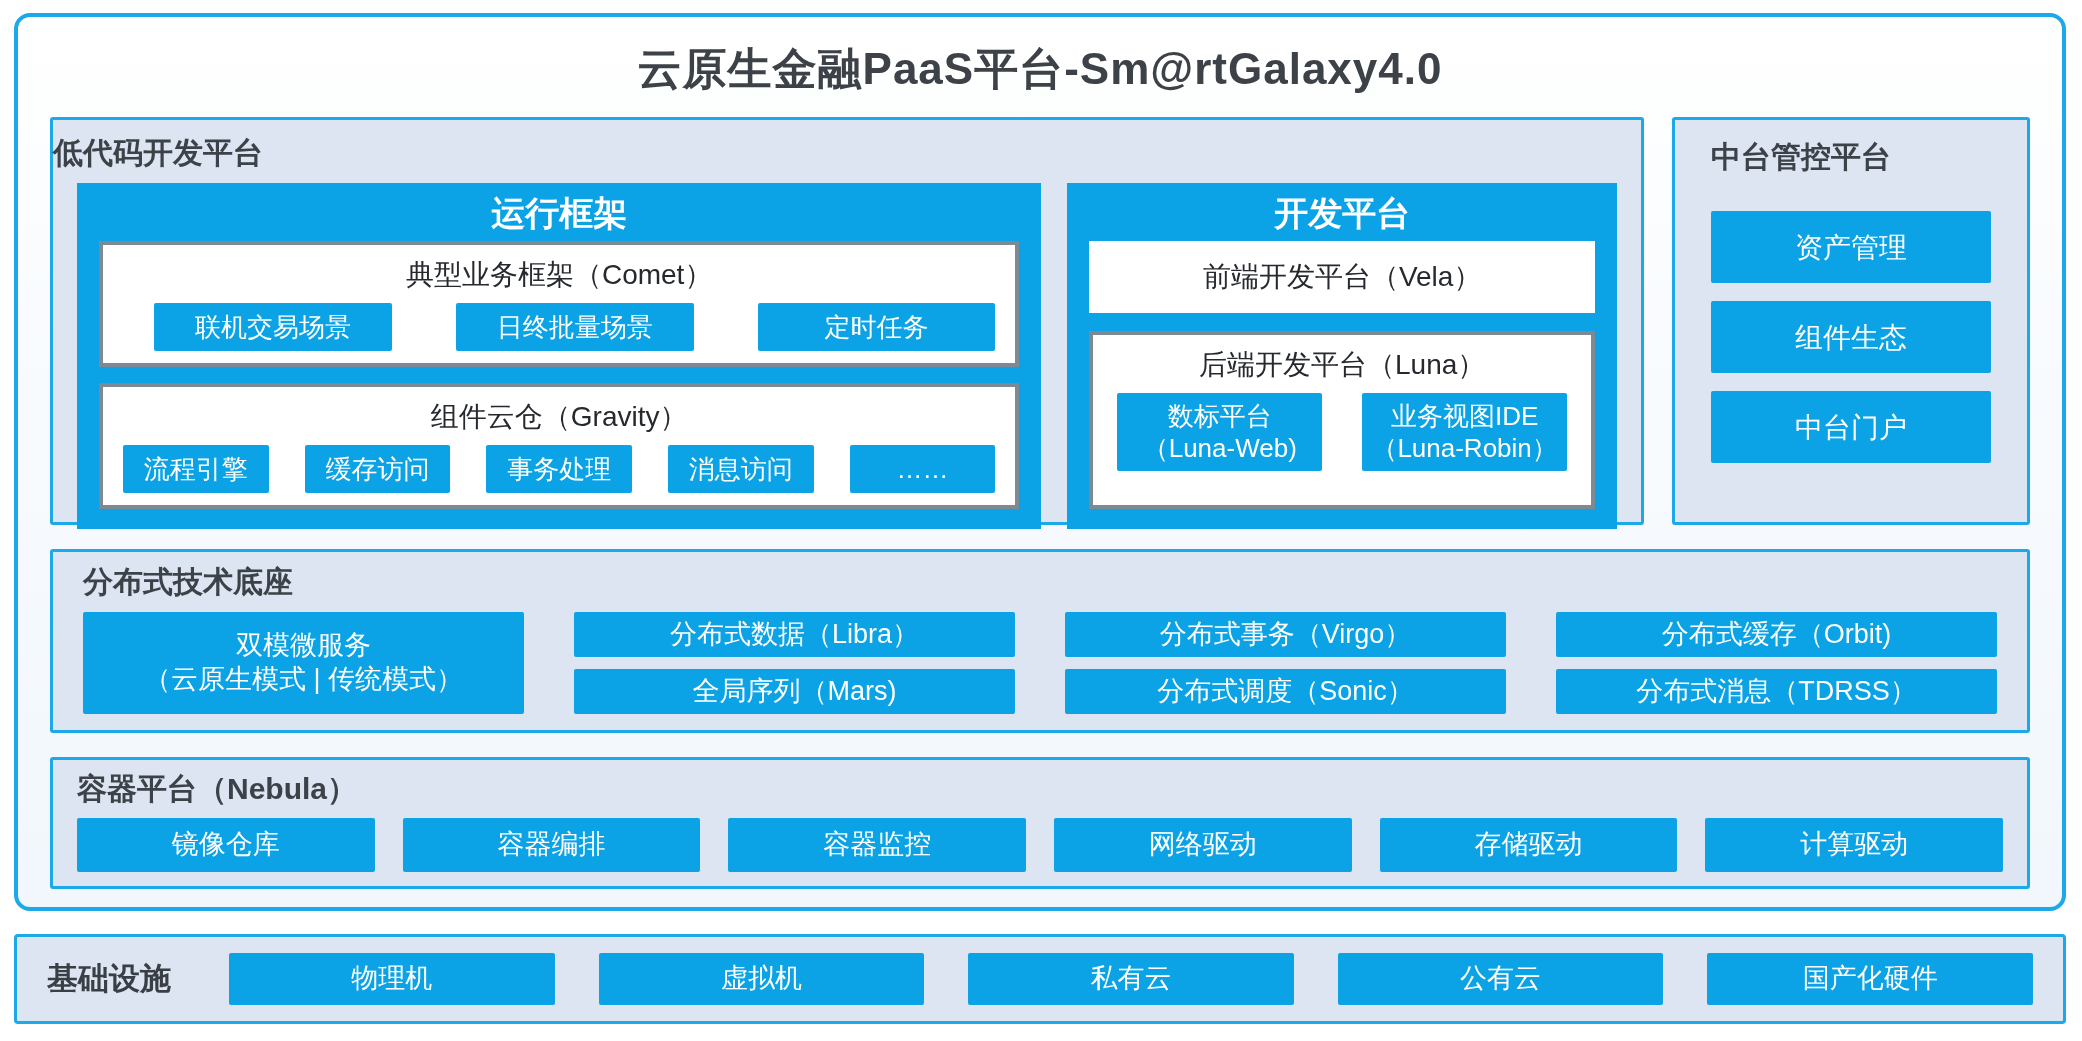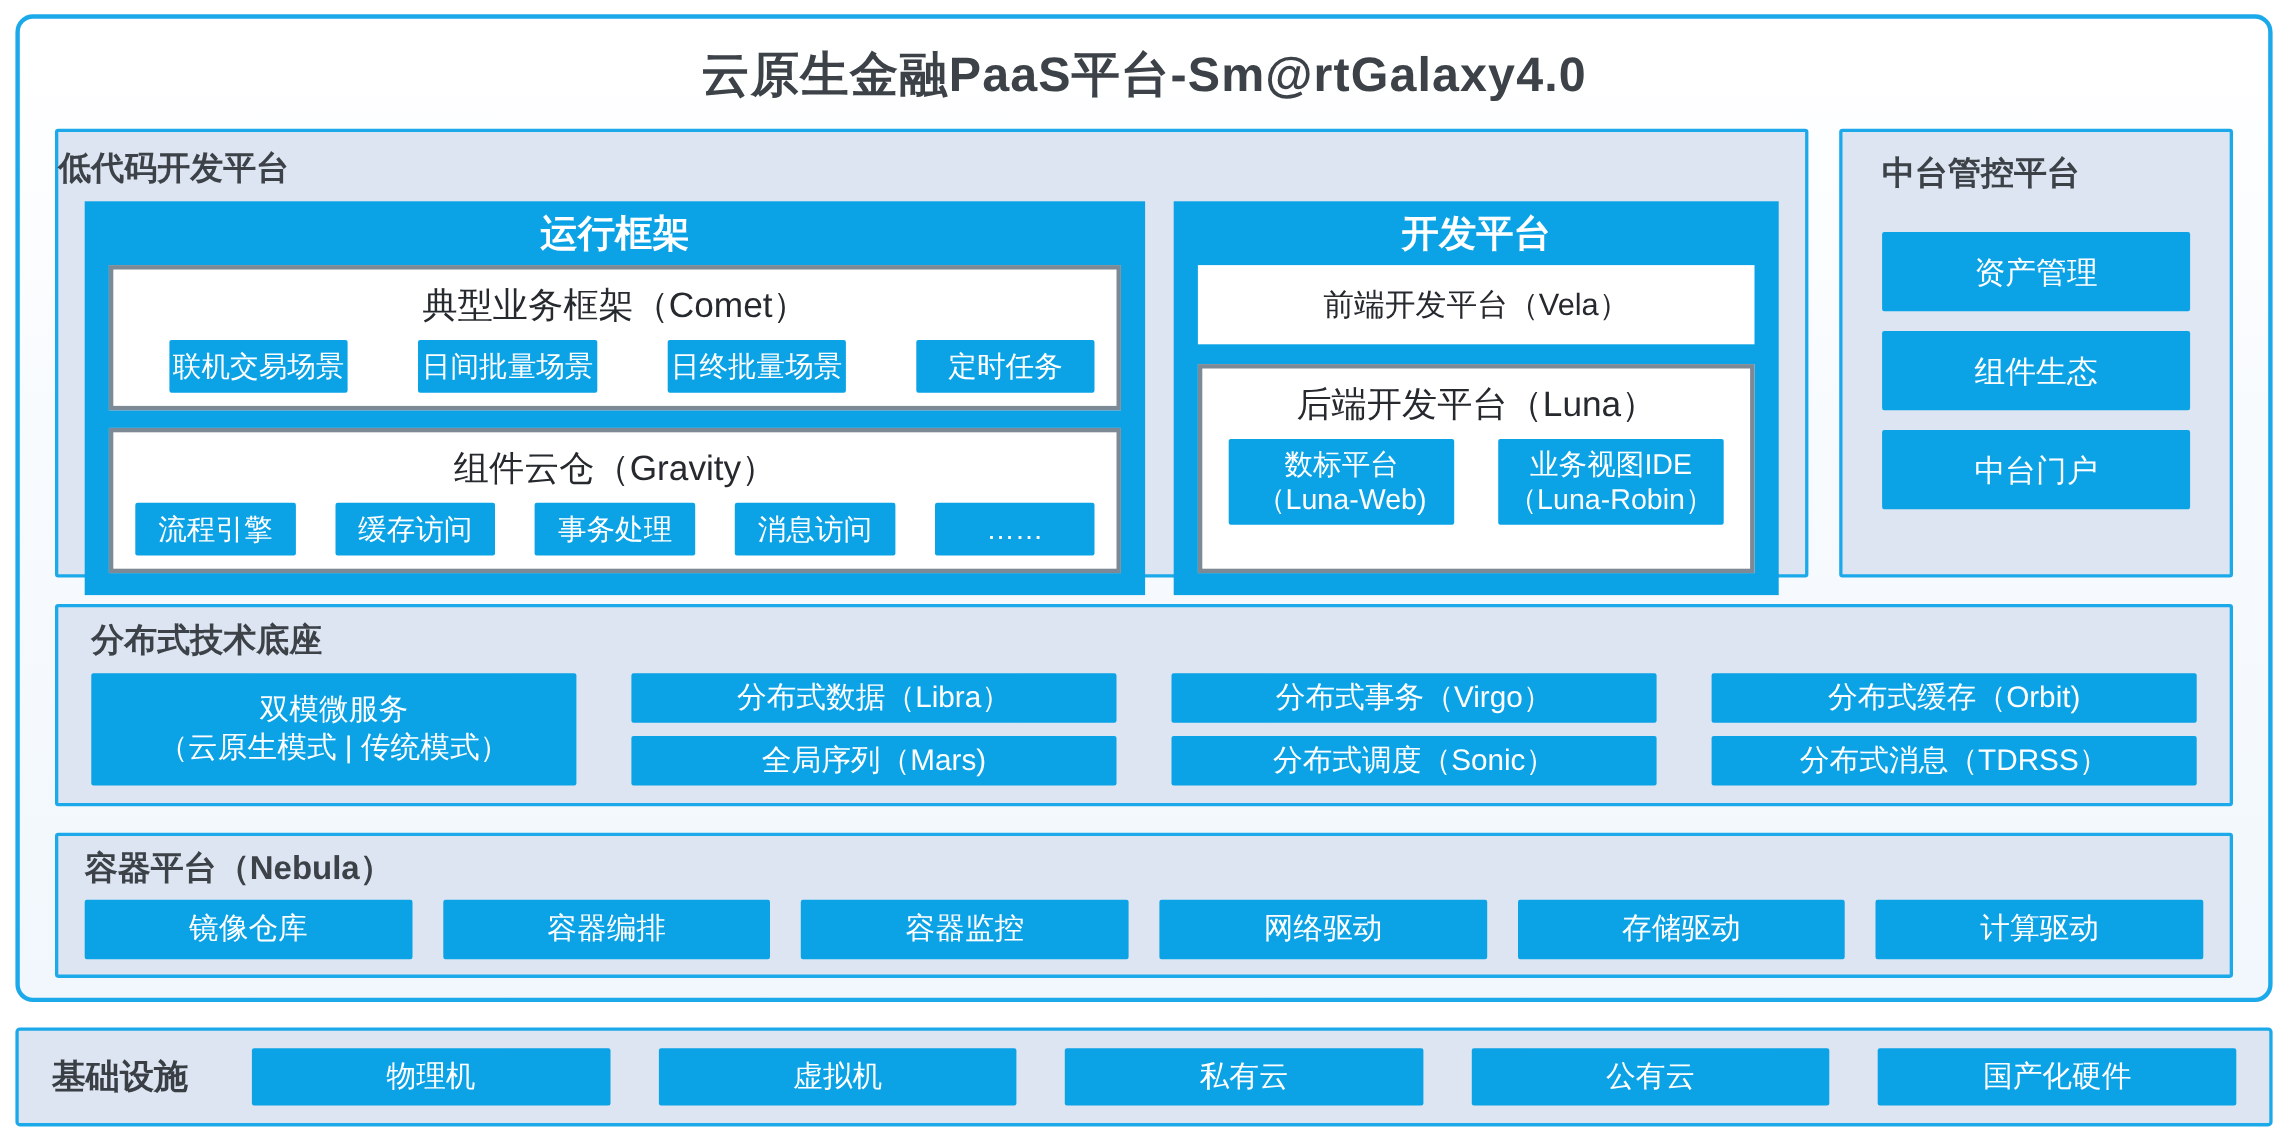--- a/index.html
+++ b/index.html
@@ -36,35 +36,35 @@
     padding:0 22px 20px;}
   .panel-runtime{flex:1.82;}
   .panel-dev{flex:1;}
   .panel-title{height:58px;line-height:60px;text-align:center;color:#ffffff;
     font-size:34px;font-weight:700;}
 
   .white-box{background:#ffffff;border:4px solid var(--box-border);
     display:flex;flex-direction:column;padding:4px 20px 12px;}
   .box-comet{flex:110;}
   .box-gravity{flex:127;margin-top:16px;}
-  .box-title{text-align:center;font-size:32px;font-weight:500;color:#26292e;
+  .box-title{text-align:center;font-size:28px;font-weight:500;color:#26292e;
     padding:7px 0 9px;}
   .chip-row{display:flex;flex:1;align-items:flex-start;}
   .chip-row.comet{gap:64px;margin-left:31px;}
   .chip-row.gravity{gap:36px;}
 
   .chip{background:var(--blue);color:#ffffff;display:flex;align-items:center;
     justify-content:center;text-align:center;white-space:pre-line;
     font-size:26px;line-height:1.25;border-radius:2px;}
   .chip-row .chip{flex:1;height:48px;}
 
   .box-vela{border:none;height:72px;justify-content:center;align-items:center;
     flex-direction:row;font-size:28px;color:#26292e;padding:0;}
   .box-luna{flex:1;margin-top:18px;padding:4px 24px 14px;}
-  .chip-row.luna{gap:40px;justify-content:flex-end;}
+  .chip-row.luna{gap:40px;}
   .chip-row.luna .chip{height:78px;}
 
   
   .sec-mid{width:358px;display:flex;flex-direction:column;padding:0 36px 0;}
   .sec-mid .sec-title{padding:17px 0 0;}
   .mid-chips{display:flex;flex-direction:column;gap:18px;margin-top:33px;}
   .mid-chips .chip{height:72px;font-size:28px;}
 
   
   .sec-dist{margin-top:24px;height:184px;display:flex;flex-direction:column;
@@ -103,21 +103,20 @@
       <div class="sec-title">低代码开发平台</div>
       <div class="lowcode-body">
 
         <div class="blue-panel panel-runtime">
           <div class="panel-title">运行框架</div>
 
           <div class="white-box box-comet">
             <div class="box-title">典型业务框架（Comet）</div>
             <div class="chip-row comet">
               <div class="chip">联机交易场景</div>
-              <div class="chip">日间批量场景</div>
               <div class="chip">日终批量场景</div>
               <div class="chip">定时任务</div>
             </div>
           </div>
 
           <div class="white-box box-gravity">
             <div class="box-title">组件云仓（Gravity）</div>
             <div class="chip-row gravity">
               <div class="chip">流程引擎</div>
               <div class="chip">缓存访问</div>

